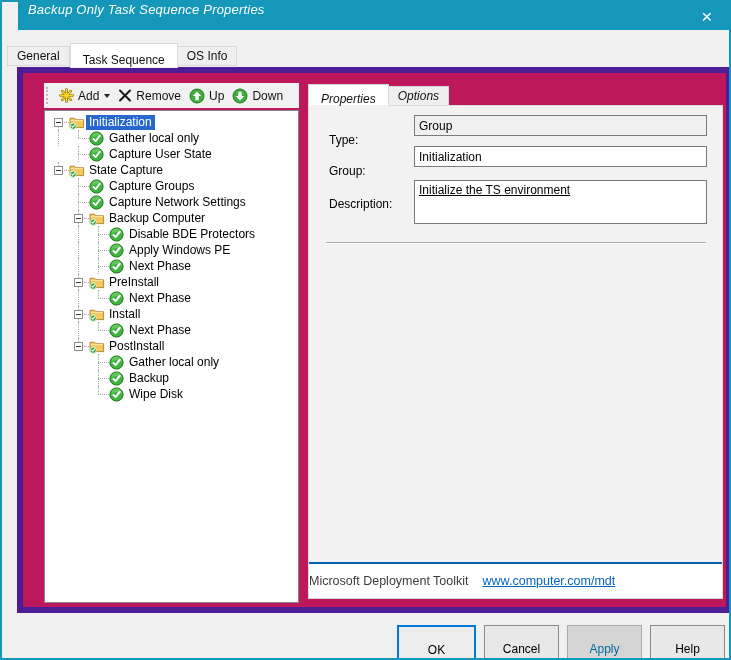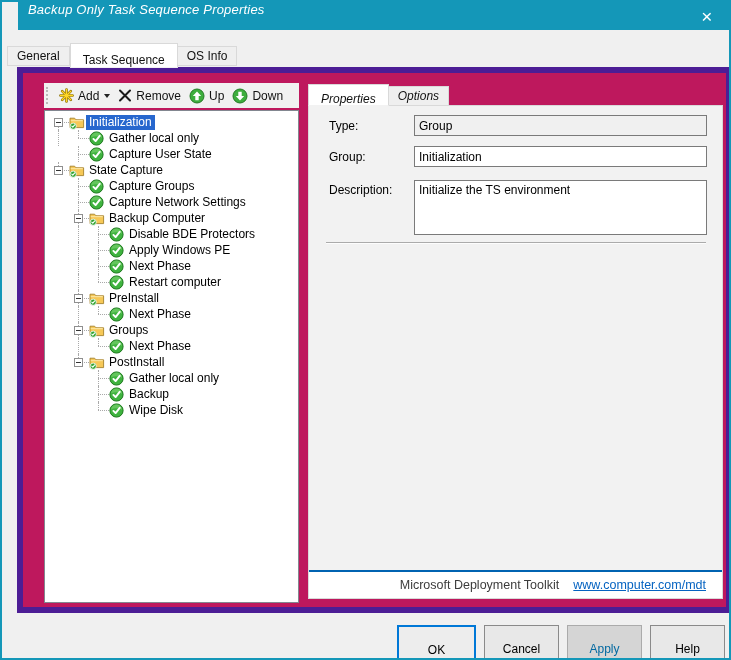--- a/index.html
+++ b/index.html
@@ -57,31 +57,31 @@
   .tlabel.selected{background:var(--selection,#2767CE);color:#fff;}
 
   
   .detail-tabs{position:absolute;left:285px;top:11px;display:flex;align-items:flex-end;
                height:22px;z-index:3;font-style:italic;}
   .detail-tabs .tab{background:#EFEFEF;}
   .detail-tabs .tab.active{height:22px;line-height:21px;background:#FFF;
                            border-bottom:1px solid #F2F2F2;}
   .detail-box{position:absolute;left:285px;top:32px;width:415px;height:494px;
               background:#F2F2F2;border:1px solid #D9D9D9;}
-  .fld-label{position:absolute;left:20px;color:#000;}
+  .fld-label{position:absolute;left:20px;color:#000;margin-top:14px;}
   .fld-input{position:absolute;left:105px;width:293px;height:21px;border:1px solid #7A7A7A;
              font-family:inherit;font-size:12px;padding:0 4px;background:#fff;outline:none;}
   .fld-input.readonly{background:#F0F0F0;}
-  .fld-textarea{position:absolute;left:105px;width:293px;height:55px;border:1px solid #7A7A7A;
-                font-family:inherit;font-size:12px;padding:2px 4px;background:#fff;resize:none;outline:none;}
+  .fld-textarea{position:absolute;left:105px;width:293px;height:44px;border:1px solid #7A7A7A;
+                font-family:inherit;font-size:12px;padding:2px 4px;background:#fff;resize:none;outline:none;text-decoration:underline;}
   .separator{position:absolute;left:17px;right:16px;top:136px;height:2px;
              border-top:1px solid #ABABAB;border-bottom:1px solid #FDFDFD;}
-  .detail-footer{position:absolute;left:0;right:0;bottom:0;height:28px;background:#fff;
+  .detail-footer{position:absolute;left:0;right:0;bottom:0;height:36px;background:#fff;
                  border-top:2px solid var(--footer-line,#0063B1);display:flex;
-                 align-items:center;justify-content:flex-end;padding-right:16px;}
+                 align-items:center;justify-content:flex-start;padding-right:16px;}
   .brand{color:#3C3C3C;font-size:12.5px;margin-right:14px;}
   .mdt-link{color:var(--link,#0563C1);text-decoration:underline;font-size:12.5px;cursor:pointer;}
 
   
   .btn-row{position:absolute;left:395px;top:623px;display:flex;gap:8px;}
   .btn{width:75px;height:23px;background:#E8E8E8;border:1px solid #8A8A8A;
        font-family:inherit;font-size:12px;color:#000;padding:16px;}
   .btn.default{width:79px;background:#EDEDED;border:2px solid #0078D7;}
   .btn:disabled{background:#D5D5D5;border-color:#ABABAB;color:#0369a1;}
 </style>
@@ -330,38 +330,20 @@
               <circle cx="7.5" cy="7.5" r="6.6" fill="#3FB33F" stroke="#1E7A1E"></circle>
               <path d="M7.5 1.6 A5.9 5.9 0 0 1 13.1 7 A7.5 4.6 0 0 0 2 6.4 A5.9 5.9 0 0 1 7.5 1.6 Z" fill="#7BD26F" opacity="0.6"></path>
               <path d="M4.4 7.9 L6.6 10.1 L10.7 4.8" stroke="#fff" stroke-width="1.9" fill="none" stroke-linecap="round" stroke-linejoin="round"></path>
             </svg>
           </span>
           <span class="tlabel">Next Phase</span>
         </div>
         <div class="tree-row">
           <span class="tcell"></span>
           <span class="tcell">
-            <i class="vl full"></i>
-          </span>
-          <span class="tcell">
-            <i class="vl top"></i>
-            <i class="hl"></i>
-          </span>
-          <span class="ticon">
-            <svg width="15" height="15" viewBox="0 0 15 15">
-              <circle cx="7.5" cy="7.5" r="6.6" fill="#3FB33F" stroke="#1E7A1E"></circle>
-              <path d="M7.5 1.6 A5.9 5.9 0 0 1 13.1 7 A7.5 4.6 0 0 0 2 6.4 A5.9 5.9 0 0 1 7.5 1.6 Z" fill="#7BD26F" opacity="0.6"></path>
-              <path d="M4.4 7.9 L6.6 10.1 L10.7 4.8" stroke="#fff" stroke-width="1.9" fill="none" stroke-linecap="round" stroke-linejoin="round"></path>
-            </svg>
-          </span>
-          <span class="tlabel">Restart computer</span>
-        </div>
-        <div class="tree-row">
-          <span class="tcell"></span>
-          <span class="tcell">
             <i class="vl top"></i>
             <i class="vl bot"></i>
             <i class="hl"></i>
             <span class="toggle">
               <i class="minus"></i>
             </span>
           </span>
           <span class="ticon">
             <svg width="16" height="15" viewBox="0 0 16 15">
               <path d="M1 3.2 L5.6 3.2 L7 4.8 L14.6 4.8 L14.6 12.6 L1 12.6 Z" fill="#F6C857" stroke="#A5812B" stroke-width="0.9"></path>
@@ -401,21 +383,21 @@
             </span>
           </span>
           <span class="ticon">
             <svg width="16" height="15" viewBox="0 0 16 15">
               <path d="M1 3.2 L5.6 3.2 L7 4.8 L14.6 4.8 L14.6 12.6 L1 12.6 Z" fill="#F6C857" stroke="#A5812B" stroke-width="0.9"></path>
               <path d="M1.8 5.6 H13.8" stroke="#FBE29A" stroke-width="1.2"></path>
               <circle cx="4.2" cy="11.2" r="3.1" fill="#32A532" stroke="#fff" stroke-width="0.8"></circle>
               <path d="M2.8 11.2 L3.8 12.2 L5.7 9.9" stroke="#fff" stroke-width="1.1" fill="none" stroke-linecap="round" stroke-linejoin="round"></path>
             </svg>
           </span>
-          <span class="tlabel">Groups</span>
+          <span class="tlabel">Install</span>
         </div>
         <div class="tree-row">
           <span class="tcell"></span>
           <span class="tcell">
             <i class="vl full"></i>
           </span>
           <span class="tcell">
             <i class="vl top"></i>
             <i class="hl"></i>
           </span>

